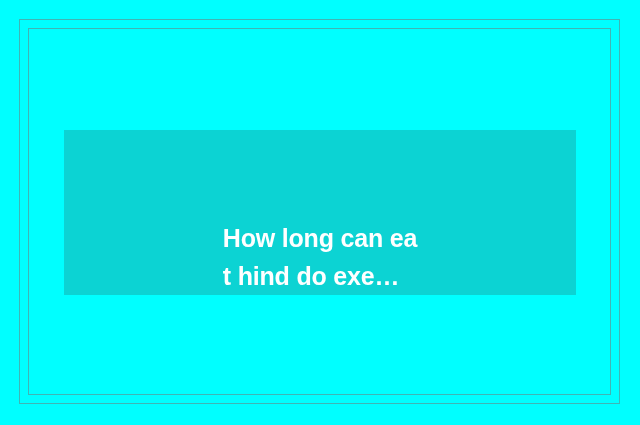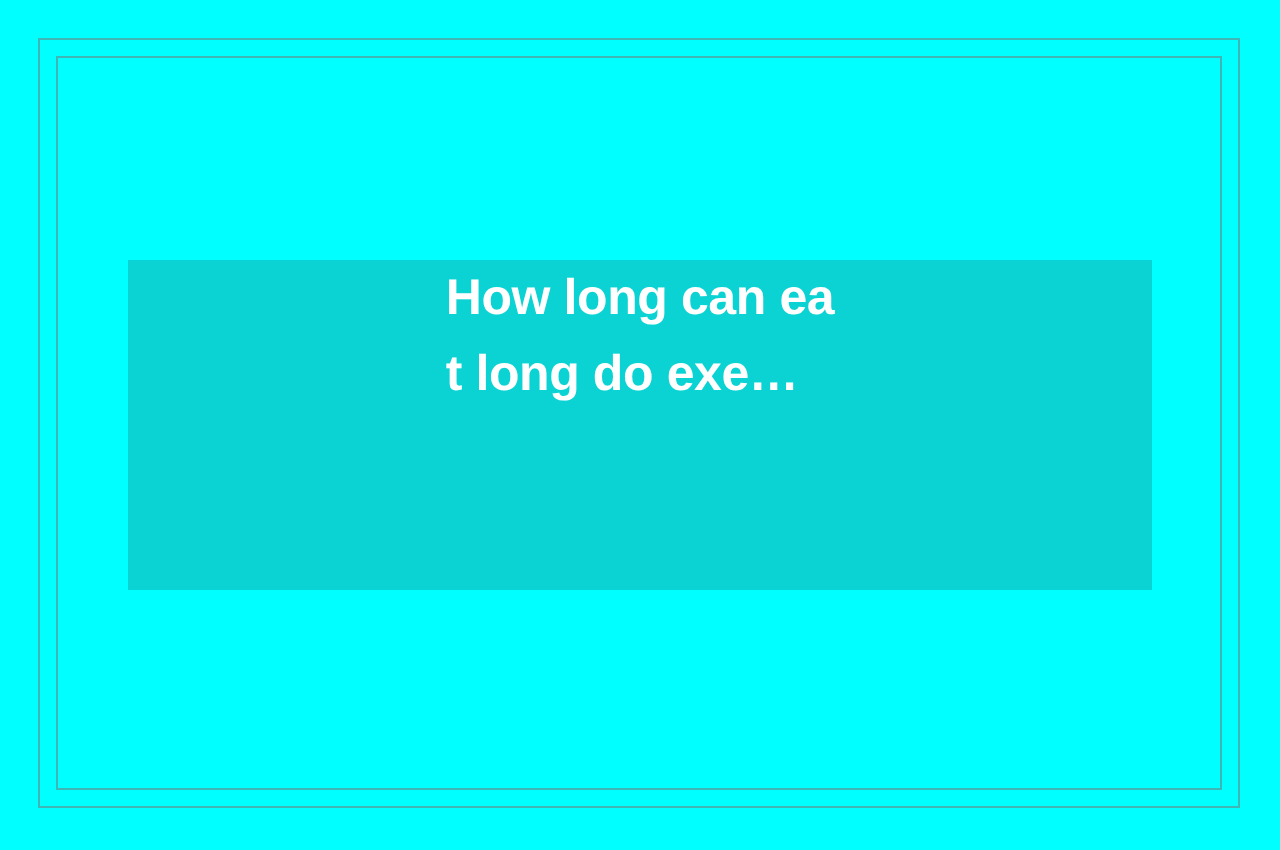--- a/index.html
+++ b/index.html
@@ -47,21 +47,21 @@
   
   .title-card {
     position: absolute;
     left: 64px;
     top: 130px;
     width: 512px;
     height: 165px;
     background: #0cd3d3;
     box-sizing: border-box;
     display: flex;
-    align-items: flex-start;
+    align-items: flex-end;
     justify-content: center;
   }
 
   .title-text-wrap {
     display: block;
     text-align: left;
   }
 
   .title-line {
     display: block;
@@ -79,17 +79,17 @@
 
 <div id="canvas">
 
   <div class="frame-outer"></div>
 
   <div class="frame-inner"></div>
 
   <div class="title-card">
     <span class="title-text-wrap">
       <span class="title-line">How long can ea</span>
-      <span class="title-line">t long do exe…</span>
+      <span class="title-line">t hind do exe…</span>
     </span>
   </div>
 
 </div>
 
 </body></html>

